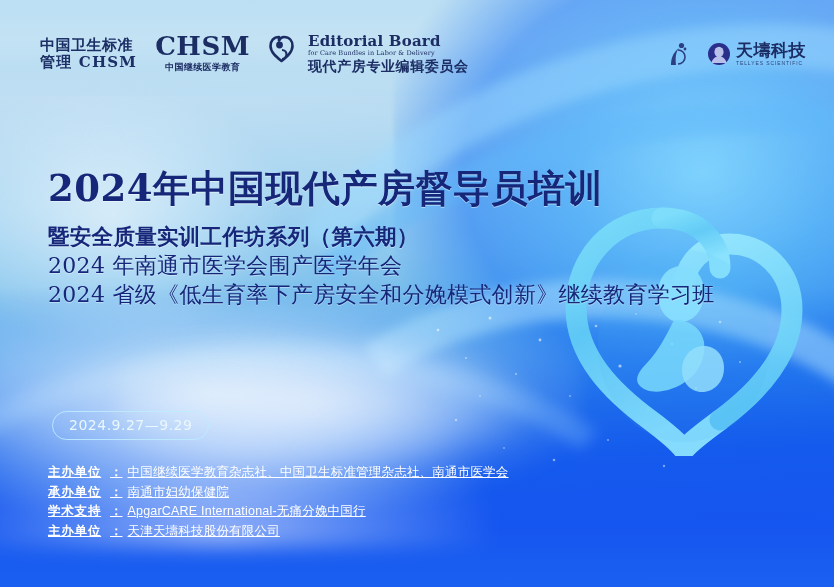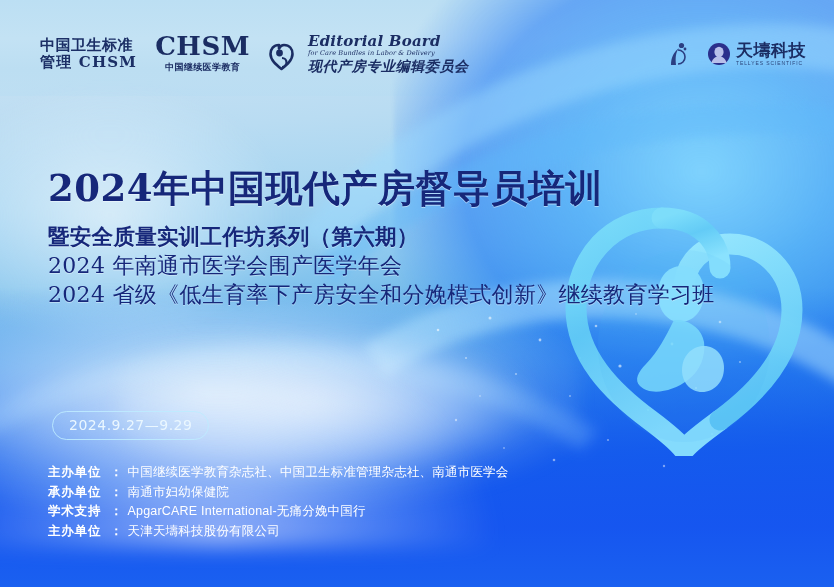--- a/index.html
+++ b/index.html
@@ -165,21 +165,21 @@
   .logo-ccme .big{
     font-family:"DejaVu Serif","Liberation Serif",serif;
     font-size:26px;font-weight:700;letter-spacing:.5px;line-height:1;
     display:block;
   }
   .logo-ccme .sub{
     font-size:9px;display:block;margin-top:2px;letter-spacing:.4px;
     font-weight:700;
   }
 
-  .logo-eb{display:flex;align-items:flex-end;gap:6px;font-style:italic;}
+  .logo-eb{display:flex;align-items:flex-start;gap:6px;}
   .logo-eb .eb-text{color:#1b2d63;line-height:1.12;}
   .logo-eb .eb1{
     font-family:"DejaVu Serif","Liberation Serif",serif;
     font-size:15px;font-weight:700;display:block;letter-spacing:.2px;
   }
   .logo-eb .eb2{font-size:6.5px;display:block;letter-spacing:.1px;
     font-family:"DejaVu Serif","Liberation Serif",serif;}
   .logo-eb .eb3{font-size:14px;display:block;margin-top:2px;font-weight:700;letter-spacing:.6px;}
 
   .logo-hosp{display:flex;align-items:center;gap:5px;}
@@ -239,21 +239,21 @@
 
   
   .orgblock{
     position:absolute;left:48px;top:463px;
     color:#ffffff;
     font-size:12.5px;
     line-height:19.5px;
     font-family:"Liberation Sans","DejaVu Sans",sans-serif;
     white-space:nowrap;
   }
-  .orgrow{display:flex;align-items:baseline;}
+  .orgrow{display:flex;align-items:baseline;text-decoration:underline;}
   .orgrow .k{
     font-weight:700;
     letter-spacing:.8px;
     width:62px;display:inline-block;flex:none;
   }
   .orgrow .colon{font-weight:700;margin-right:5px;}
   .orgrow .v{font-weight:400;letter-spacing:.2px;}
 </style>
 </head>
 <body>

